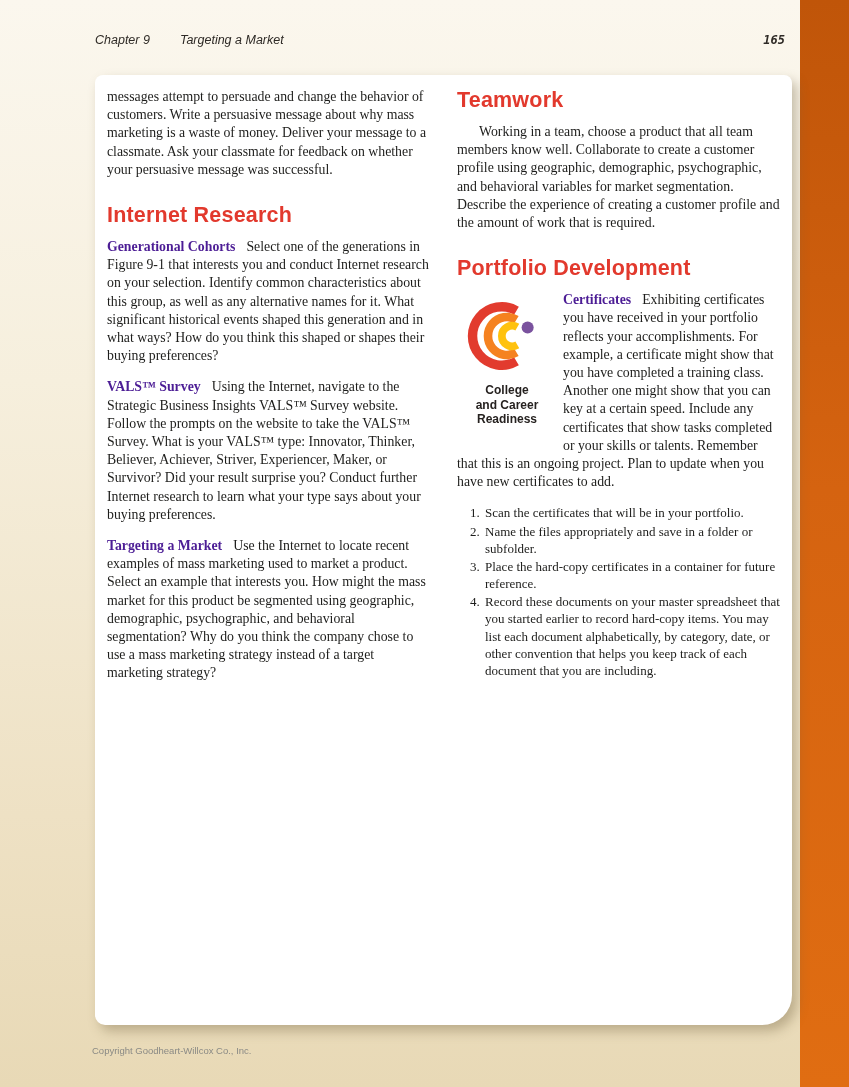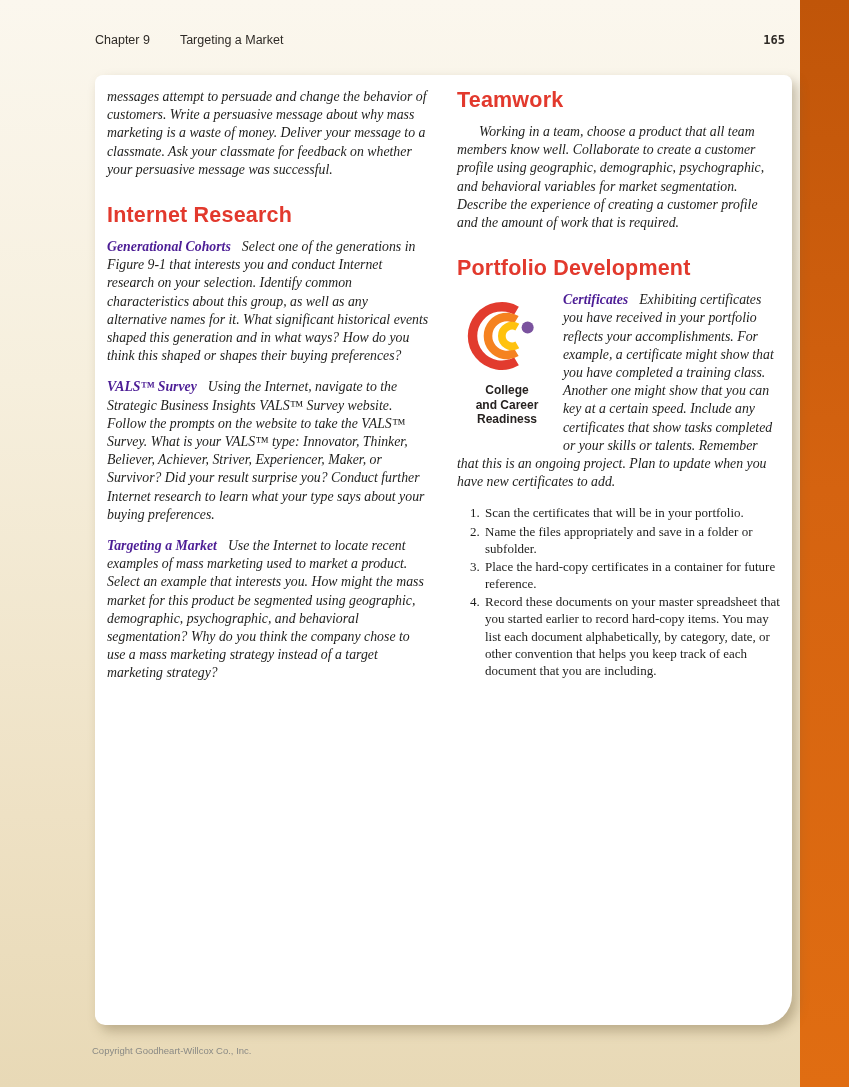--- a/index.html
+++ b/index.html
@@ -24,20 +24,21 @@
   .page-header {
     position: absolute;
     left: 95px; top: 33px;
     width: 690px;
     display: flex;
     align-items: baseline;
     justify-content: space-between;
     font-family: "Liberation Sans", sans-serif;
     font-size: 12.5px;
     color: #2e2a26;
+    font-style: italic;
   }
   .page-header .left-group { display: flex; gap: 30px; }
   .page-header .page-num { font-weight: bold; font-family: "DejaVu Sans Mono", monospace; font-size: 12px; }
   .card {
     position: absolute;
     left: 95px; top: 75px;
     width: 697px; height: 950px;
     background: #ffffff;
     border-radius: 8px 8px 30px 10px;
     box-shadow: 5px 6px 12px rgba(110, 95, 60, 0.38);
@@ -47,21 +48,20 @@
   .columns {
     display: flex;
     gap: 26px;
   }
   .col-left  { width: 324px; }
   .col-right { flex: 1; }
   p.body-text {
     font-size: 13.8px;
     line-height: 1.32;
     margin: 0 0 13px 0;
-    font-style: italic;
   }
   p.indent { text-indent: 22px; }
   h2.section-heading {
     font-family: "Liberation Sans", sans-serif;
     font-weight: bold;
     font-size: 21.5px;
     letter-spacing: 0.2px;
     color: #e2392d;
     margin: 24px 0 10px 0;
   }

